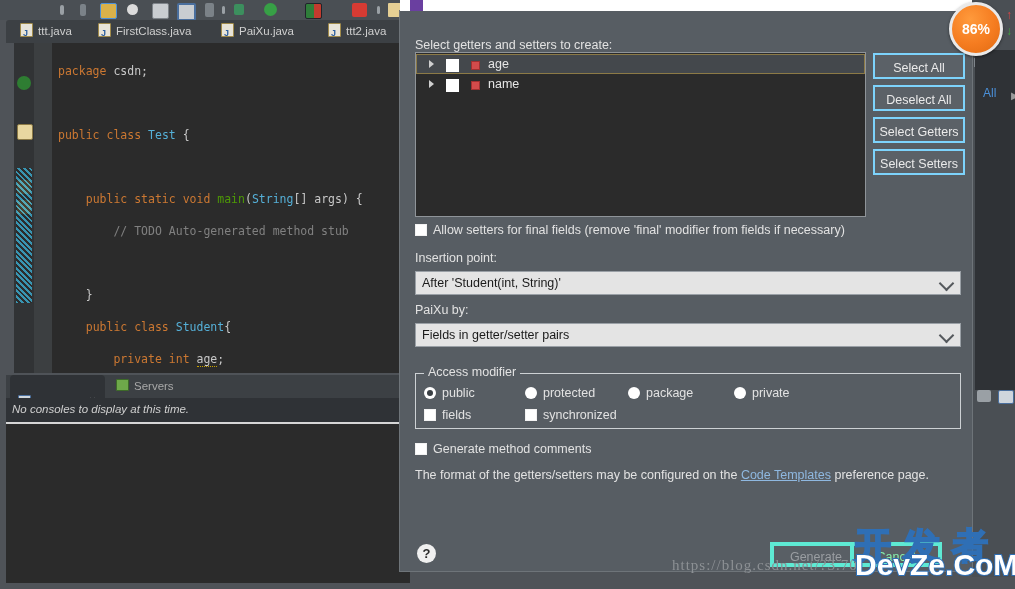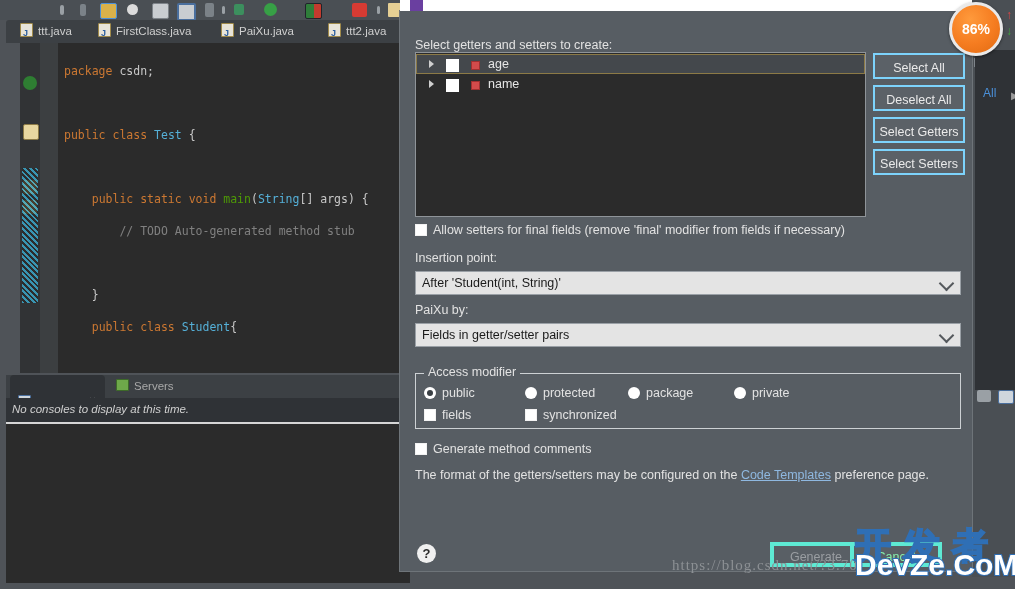--- a/index.html
+++ b/index.html
@@ -19,21 +19,21 @@
 
   
   #tabstrip{position:absolute;left:6px;top:20px;width:404px;height:23px;background:#3c4044;
             border-top-left-radius:3px;border-top-right-radius:3px;}
   .etab{position:absolute;top:0;height:23px;line-height:23px;color:#cfcfcf;font-size:11.5px;white-space:nowrap;}
   .etab .jico{display:inline-block;width:11px;height:12px;vertical-align:-2px;margin-right:5px;
               background:#e8e4d8;border:1px solid #a08a4a;border-radius:1px;position:relative;}
   .etab .jico:after{content:"J";position:absolute;left:2px;top:-2px;font-size:9px;color:#2d5f9e;font-weight:bold;}
 
   
-  #editor{position:absolute;left:20px;top:43px;width:404px;height:330px;background:#f0abfc;}
+  #editor{position:absolute;left:14px;top:43px;width:404px;height:330px;background:#f0abfc;}
   #markerbar{position:absolute;left:0;top:0;width:20px;height:330px;background:#313335;}
   #foldbar{position:absolute;left:20px;top:0;width:18px;height:330px;background:#3c3f41;}
   #codearea{position:absolute;left:38px;top:0;right:0;bottom:0;background:#2b2b2b;
             font-family:"DejaVu Sans Mono", monospace;font-size:11.5px;line-height:16px;
             padding-top:4px;box-sizing:border-box;overflow:hidden;white-space:pre;}
   .cl{padding-left:6px;height:16px;}
   .kw{color:#cc7832;}
   .cls{color:#55b0d8;}
   .mth{color:#4e9a06;}
   .pln{color:#c8c8c8;}
@@ -180,20 +180,21 @@
     <div id="codearea">
 <div class="cl"><span class="kw">package</span> <span class="pln">csdn;</span></div>
 <div class="cl">&nbsp;</div>
 <div class="cl"><span class="kw">public class</span> <span class="cls">Test</span> <span class="pln">{</span></div>
 <div class="cl">&nbsp;</div>
 <div class="cl">    <span class="kw">public static void</span> <span class="mth">main</span><span class="pln">(</span><span class="cls">String</span><span class="pln">[] args) {</span></div>
 <div class="cl">        <span class="cmt">// TODO Auto-generated method stub</span></div>
 <div class="cl">&nbsp;</div>
 <div class="cl">    <span class="pln">}</span></div>
 <div class="cl">    <span class="kw">public class</span> <span class="cls">Student</span><span class="pln">{</span></div>
+<div class="cl">        <span class="kw">private int</span> <span class="pln wavy">age</span><span class="pln">;</span></div>
 
 
 
 
 
 
 
 
 
     </div>

